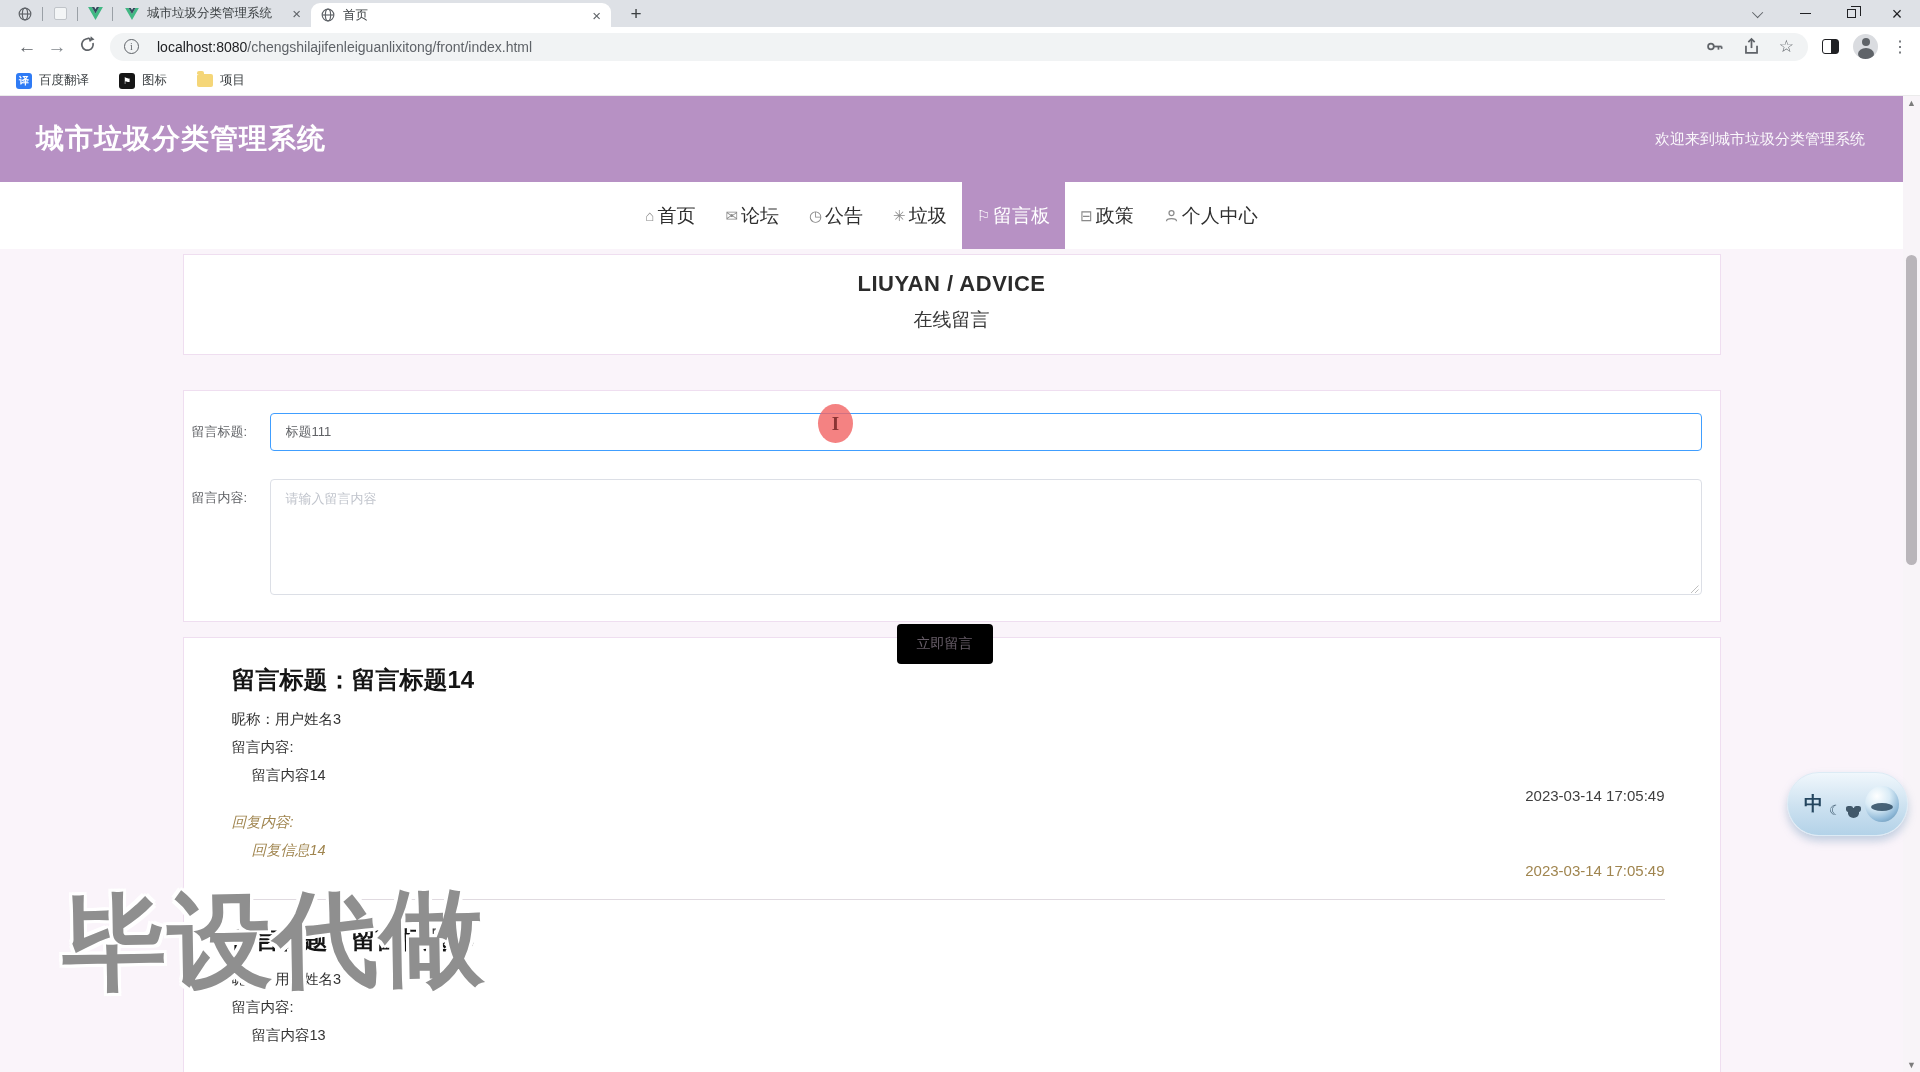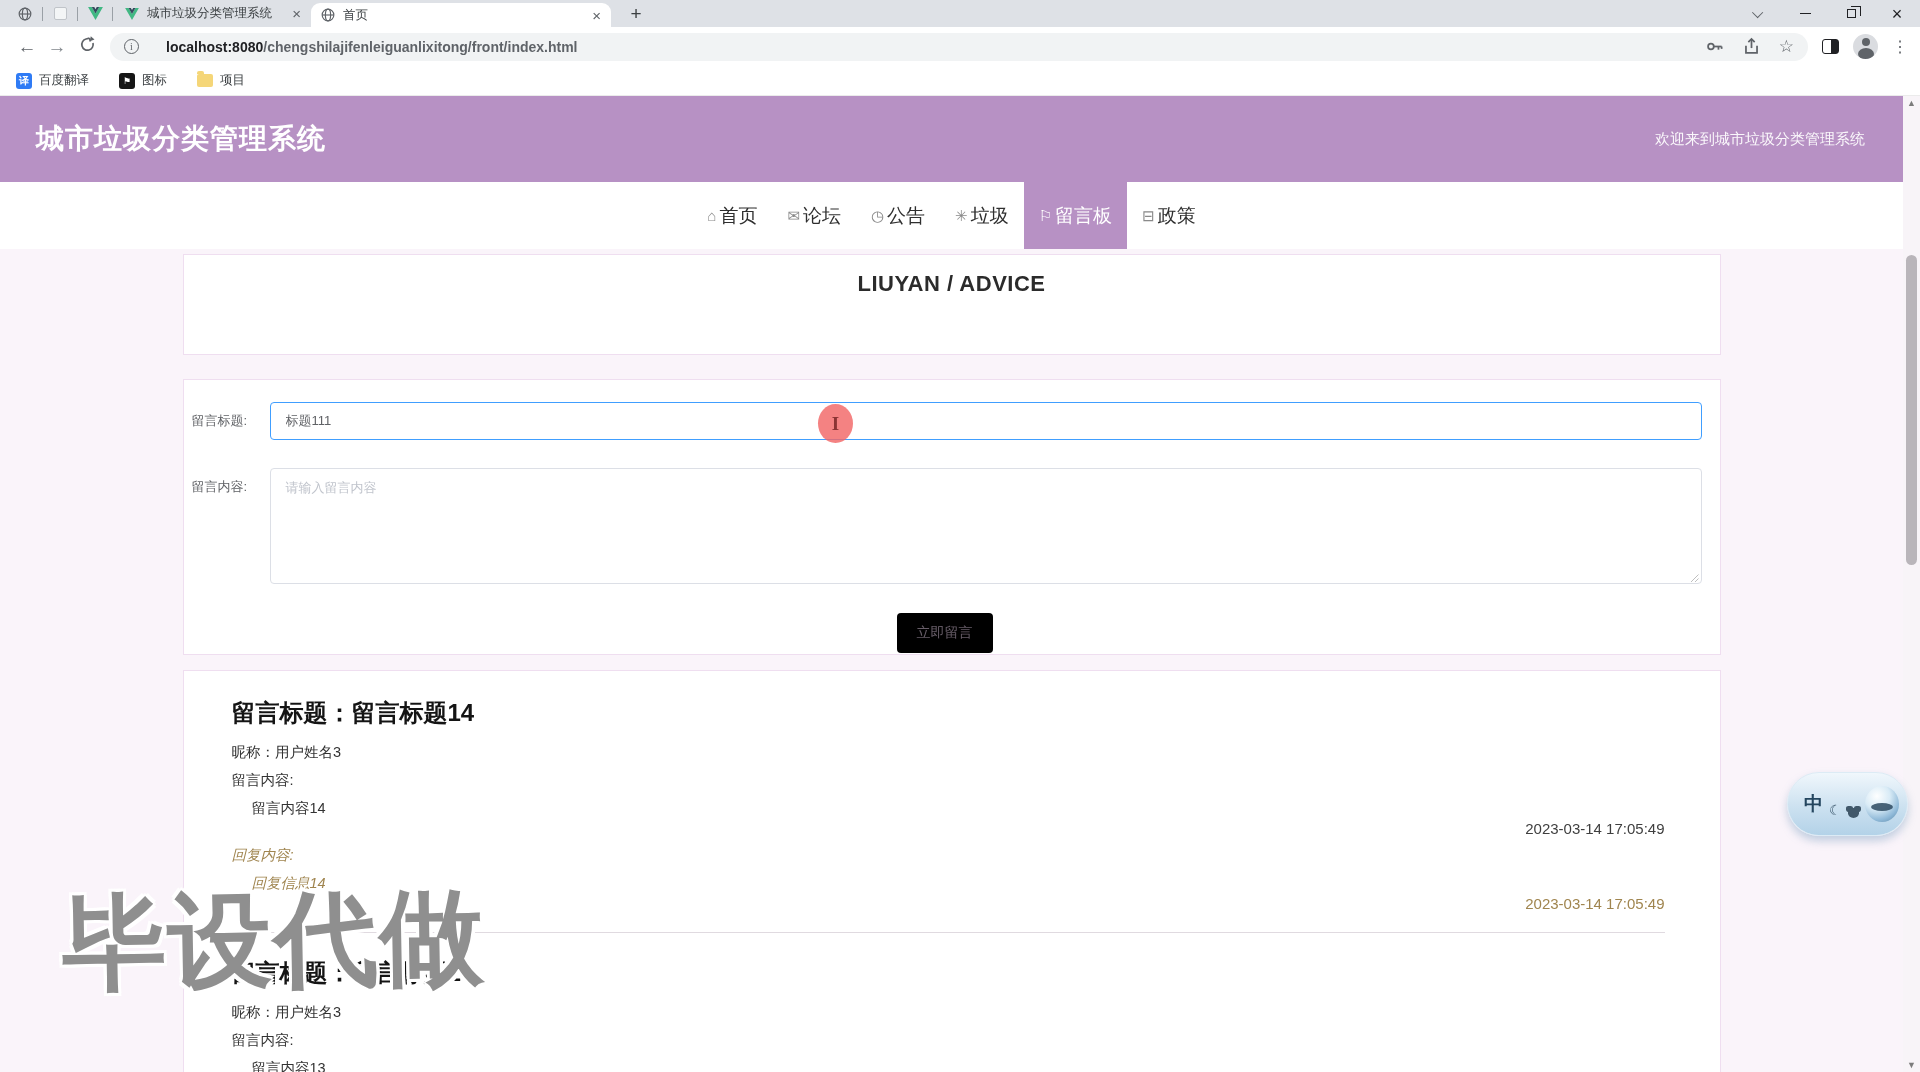--- a/index.html
+++ b/index.html
@@ -24,21 +24,21 @@
   .wc-min { width:11px; height:1.6px; background:#202124; }
   .wc-restore { width:9px; height:9px; border:1.3px solid #202124; position:relative; background:#dee1e6; }
   .wc-restore::before { content:""; position:absolute; top:-4px; left:3px; width:9px; height:9px; border:1.3px solid #202124; border-left:none; border-bottom:none; }
   .wc-close { font-size:18px; color:#202124; line-height:1; }
 
   .toolbar { position:absolute; top:27px; left:0; right:0; height:39px; background:#fff; display:flex; align-items:center; padding:0 12px; }
   .navbtn { font-size:19px; color:#5f6368; width:30px; text-align:center; }
   .navbtn.fwd { color:#80868b; }
   .urlbar { flex:1; height:28px; margin:0 10px 0 8px; background:#f1f3f4; border-radius:14px; display:flex; align-items:center; padding:0 14px; }
   .info-ic { width:15px; height:15px; border:1.4px solid #5f6368; border-radius:50%; color:#5f6368; font-size:10px; font-family:"Liberation Serif", serif; display:flex; align-items:center; justify-content:center; flex-shrink:0; }
-  .url-text { margin-left:27px; font-size:14px; flex:1; white-space:nowrap; overflow:hidden;font-weight:bold; }
+  .url-text { margin-left:18px; font-size:14px; flex:1; white-space:nowrap; overflow:hidden; }
   .url-host { color:#202124; }
   .url-path { color:#5f6368; }
   .omni-ic { margin-left:18px; display:flex; align-items:center; color:#5f6368; }
   .star { font-size:17px; color:#5f6368; }
   .chrome-right { display:flex; align-items:center; gap:14px; margin-left:4px; }
   .side-ic { width:17px; height:15px; border:1.8px solid #202124; border-radius:3px; position:relative; }
   .side-ic::after { content:""; position:absolute; right:0; top:0; bottom:0; width:7px; background:#202124; }
   .avatar { width:25px; height:25px; border-radius:50%; background:#dadce0; position:relative; overflow:hidden; }
   .avatar::before { content:""; position:absolute; top:4px; left:8.5px; width:8px; height:8px; border-radius:50%; background:#5f6368; }
   .avatar::after { content:""; position:absolute; top:14px; left:4.5px; width:16px; height:12px; border-radius:50%; background:#5f6368; }
@@ -62,21 +62,21 @@
   .nav-item .nicon { font-size:15px; color:#8a8a8a; margin-right:3px; display:flex; align-items:center; }
   .nav-item.active { background:#b791c4; color:#fff; }
   .nav-item.active .nicon { color:#fff; }
   .user-svg { width:15px; height:15px; }
 
   .card { width:1538px; margin:0 auto; background:#fff; border:1px solid #efdef0; }
   .banner-card { margin-top:5px; height:101px; text-align:center; }
   .banner-title { padding-top:16px; font-size:22px; font-weight:700; color:#2b2b2b; letter-spacing:0.5px; }
   .banner-sub { margin-top:10px; font-size:19px; color:#3a3a3a; }
 
-  .form-card { margin-top:24px; height:276px; padding:22px 18px 0 4px; }
+  .form-card { margin-top:35px; height:232px; padding:22px 18px 0 4px; }
   .form-row { display:flex; align-items:flex-start; }
   .form-row + .form-row { margin-top:28px; }
   .form-label { width:82px; flex-shrink:0; font-size:13px; color:#606266; line-height:38px; padding-left:4px; }
   .title-input { flex:1; height:38px; border:1px solid #409eff; border-radius:4px; padding:0 15px; font-size:13px; color:#606266; outline:none; background:#fff; font-family:"Liberation Sans", sans-serif; }
   .ta-wrap { flex:1; position:relative; }
   .content-ta { width:100%; height:116px; border:1px solid #dcdfe6; border-radius:4px; padding:10px 15px; font-size:13px; color:#606266; resize:none; outline:none; font-family:"Liberation Sans", sans-serif; }
   .content-ta::placeholder { color:#c0c4cc; }
   .ta-grip { position:absolute; right:3px; bottom:6px; width:10px; height:10px; background:repeating-linear-gradient(135deg, transparent 0 2px, #bfbfbf 2px 3px); clip-path:polygon(100% 0, 100% 100%, 0 100%); }
   .btn-row { text-align:center; margin-top:25px; }
   .submit-btn { background:#000000; color:#675d68; border:none; border-radius:4px; padding:11px 20px; font-size:14px; font-family:"Liberation Sans", sans-serif; cursor:default; }
@@ -253,24 +253,34 @@
       <span>垃圾</span>
     </div>
     <div class="nav-item active">
       <span class="nicon">⚐</span>
       <span>留言板</span>
     </div>
     <div class="nav-item">
       <span class="nicon">⊟</span>
       <span>政策</span>
     </div>
+    <div class="nav-item">
+      <span class="nicon">
+        <svg class="user-svg" viewBox="0 0 24 24">
+            <circle cx="12" cy="8" r="4" fill="none" stroke="#8a8a8a" stroke-width="2"></circle>
+            <path d="M4,21 C4,15.5 20,15.5 20,21" fill="none" stroke="#8a8a8a" stroke-width="2"></path>
+          </svg>
+      </span>
+      <span>个人中心</span>
+    </div>
   </div>
 
   <div class="card banner-card">
     <div class="banner-title">LIUYAN / ADVICE</div>
+    <div class="banner-sub">在线留言</div>
   </div>
 
   <div class="card form-card">
     <div class="form-row">
       <div class="form-label">留言标题:</div>
       <input class="title-input" type="text" value="标题111" style="">
     </div>
     <div class="form-row">
       <div class="form-label">留言内容:</div>
       <div class="ta-wrap">

